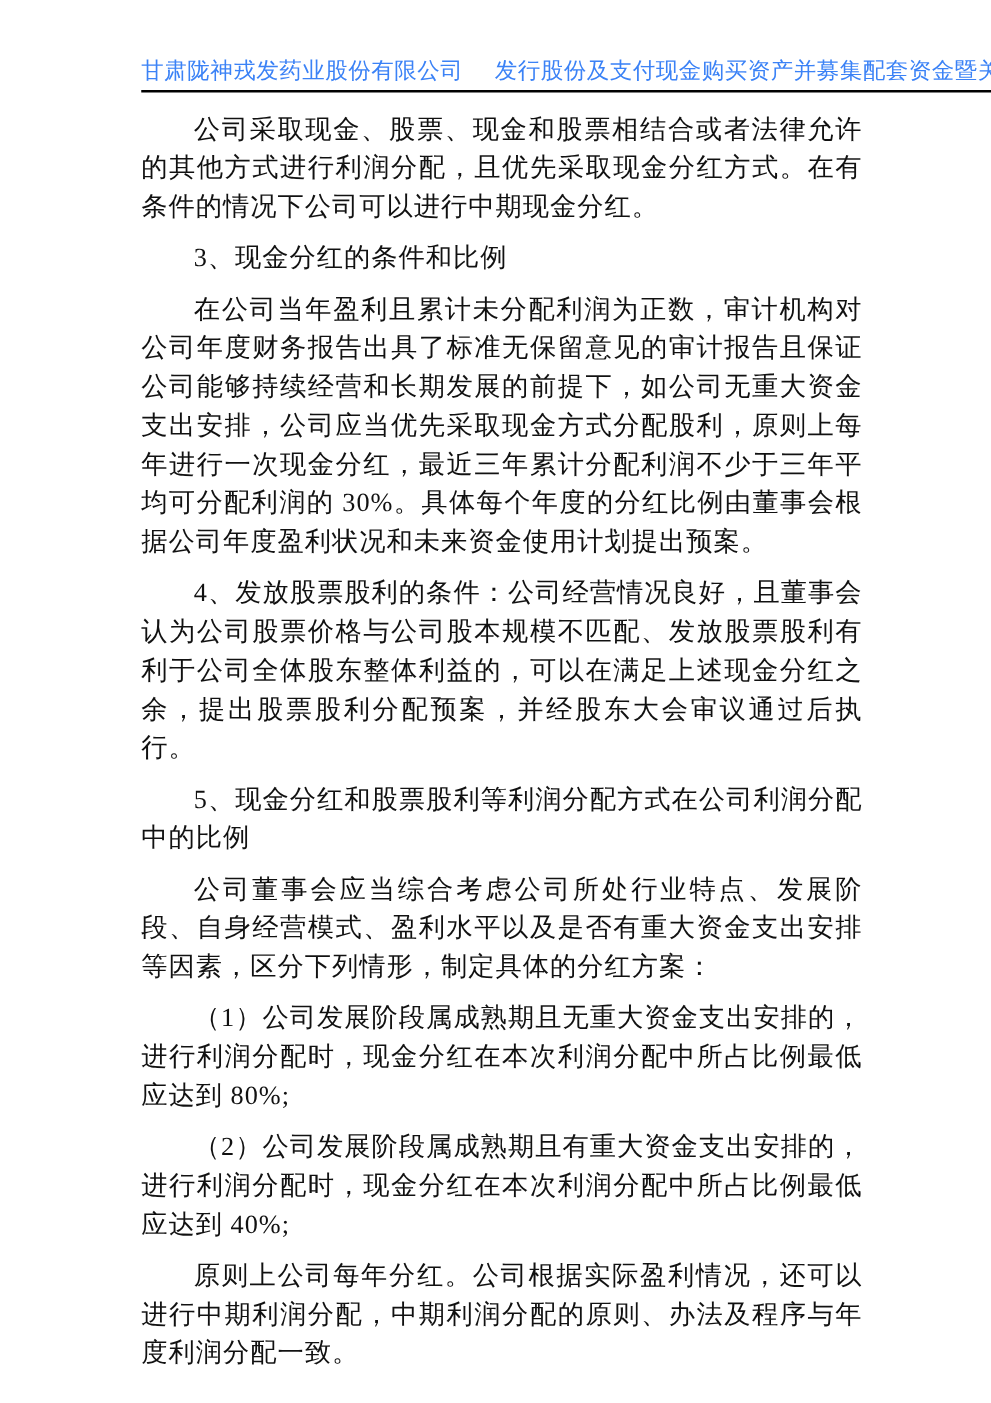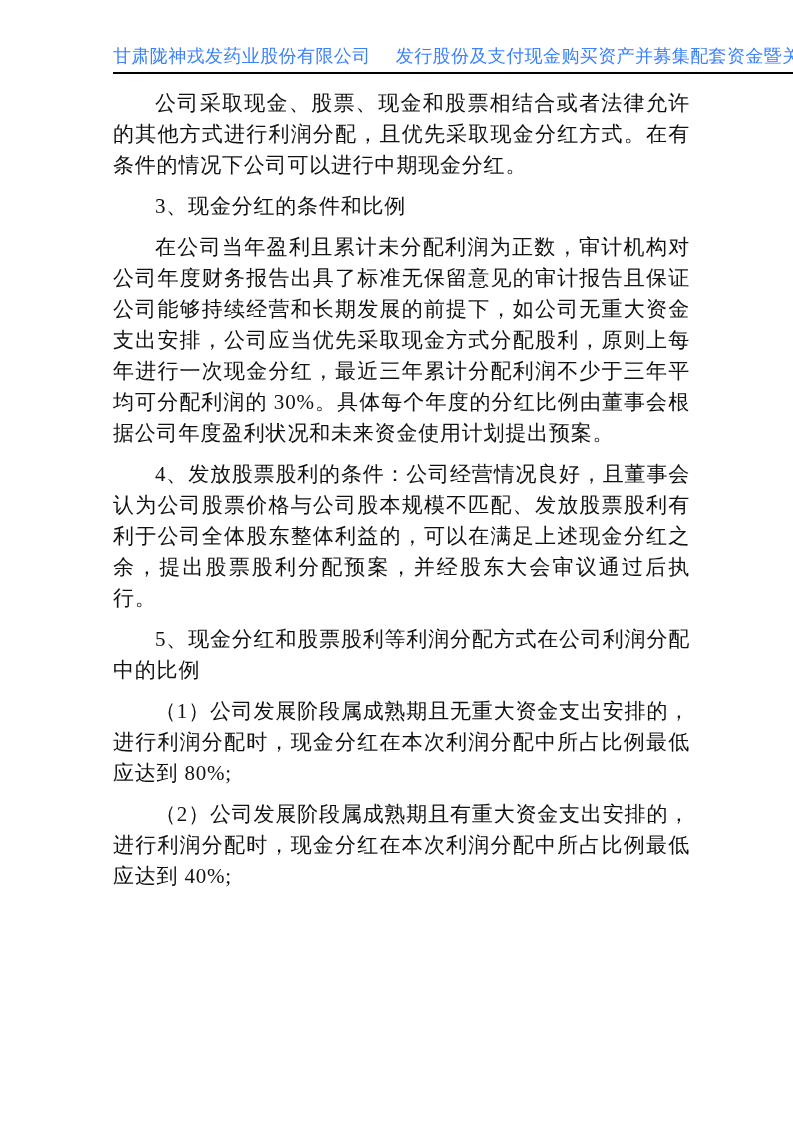--- a/index.html
+++ b/index.html
@@ -69,18 +69,20 @@
       <span class="doc-header-company">甘肃陇神戎发药业股份有限公司</span><span class="doc-header-title">发行股份及支付现金购买资产并募集配套资金暨关联交易预案</span>
     </div>
   </div>
 
   <div class="doc-content">
     <p>公司采取现金、股票、现金和股票相结合或者法律允许的其他方式进行利润分配，且优先采取现金分红方式。在有条件的情况下公司可以进行中期现金分红。</p>
     <p>3、现金分红的条件和比例</p>
     <p>在公司当年盈利且累计未分配利润为正数，审计机构对公司年度财务报告出具了标准无保留意见的审计报告且保证公司能够持续经营和长期发展的前提下，如公司无重大资金支出安排，公司应当优先采取现金方式分配股利，原则上每年进行一次现金分红，最近三年累计分配利润不少于三年平均可分配利润的 30%。具体每个年度的分红比例由董事会根据公司年度盈利状况和未来资金使用计划提出预案。</p>
     <p>4、发放股票股利的条件：公司经营情况良好，且董事会认为公司股票价格与公司股本规模不匹配、发放股票股利有利于公司全体股东整体利益的，可以在满足上述现金分红之余，提出股票股利分配预案，并经股东大会审议通过后执行。</p>
     <p>5、现金分红和股票股利等利润分配方式在公司利润分配中的比例</p>
+    <p>公司董事会应当综合考虑公司所处行业特点、发展阶段、自身经营模式、盈利水平以及是否有重大资金支出安排等因素，区分下列情形，制定具体的分红方案：</p>
     <p>（1）公司发展阶段属成熟期且无重大资金支出安排的，进行利润分配时，现金分红在本次利润分配中所占比例最低应达到 80%;</p>
     <p>（2）公司发展阶段属成熟期且有重大资金支出安排的，进行利润分配时，现金分红在本次利润分配中所占比例最低应达到 40%;</p>
+    <p>原则上公司每年分红。公司根据实际盈利情况，还可以进行中期利润分配，中期利润分配的原则、办法及程序与年度利润分配一致。</p>
   </div>
 
 
 </div>
 
 </body></html>

